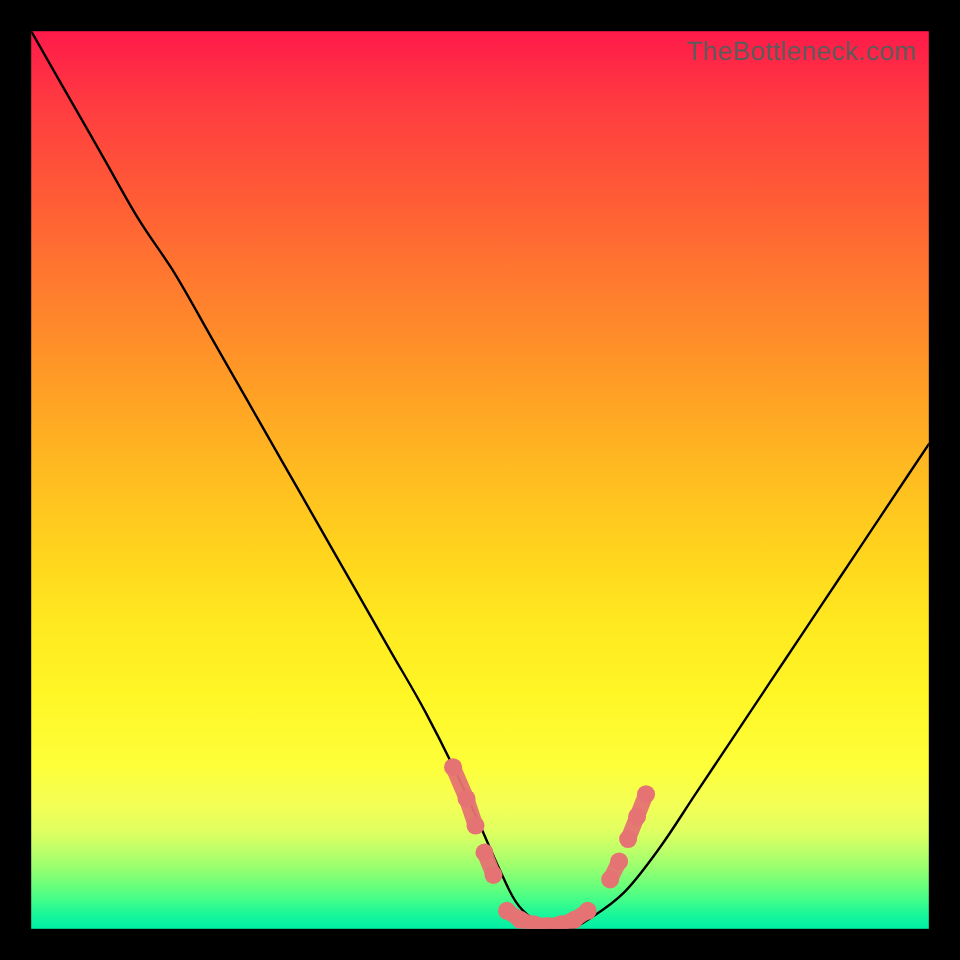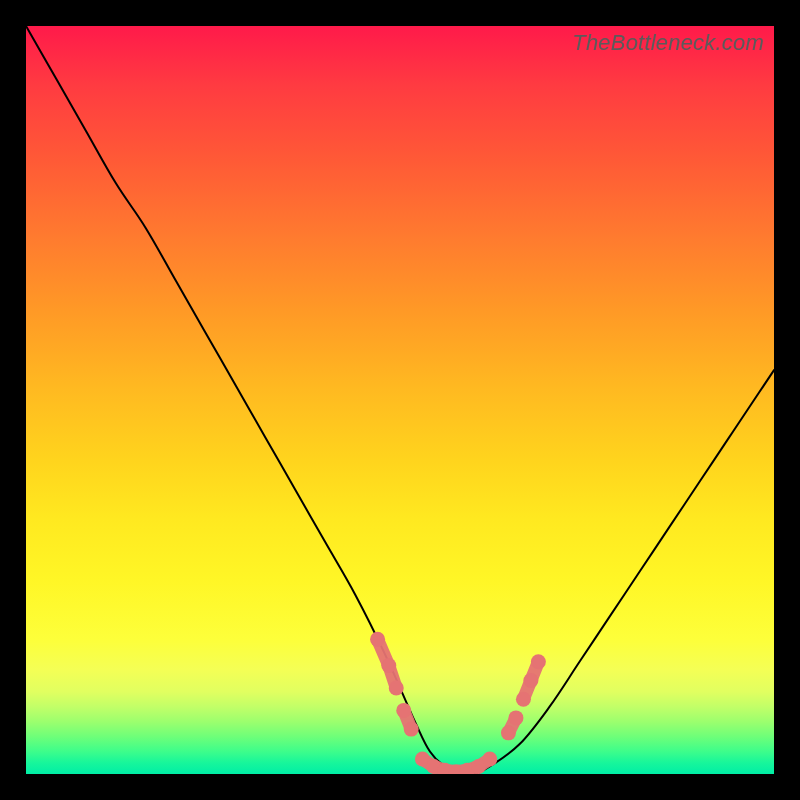--- a/index.html
+++ b/index.html
@@ -46,21 +46,20 @@
   }
   .watermark {
     position: absolute;
     top: 4px;
     right: 10px;
     font-size: 22px;
     font-weight: 500;
     color: #5b5b5b;
     letter-spacing: 0.2px;
     user-select: none;
-    font-style: italic;
   }
   svg.curve {
     position: absolute;
     left: 0;
     top: 0;
     width: 748px;
     height: 748px;
   }
 </style>
 </head>

